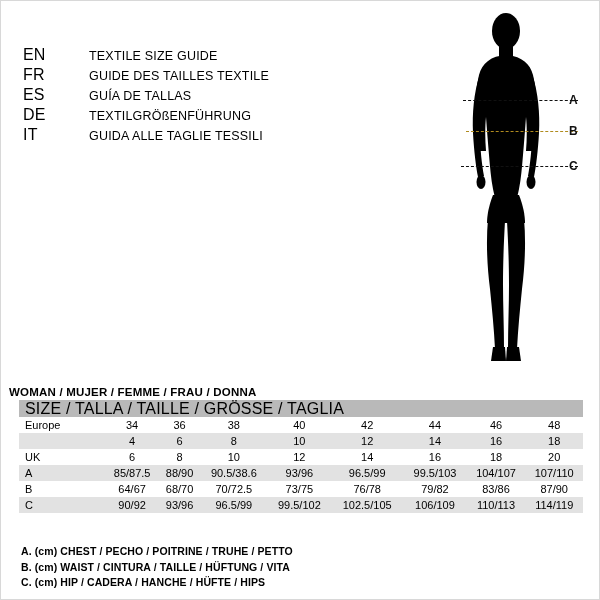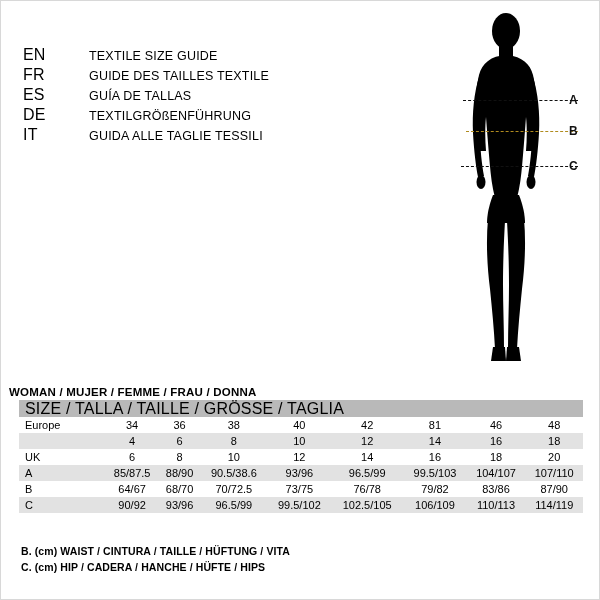--- a/index.html
+++ b/index.html
@@ -227,21 +227,21 @@
       <tr class="hdr-row">
         <td colspan="9">SIZE / TALLA / TAILLE / GRÖSSE / TAGLIA</td>
       </tr>
       <tr class="plain">
         <td class="rowlabel">Europe</td>
         <td>34</td>
         <td>36</td>
         <td>38</td>
         <td>40</td>
         <td>42</td>
-        <td>81</td>
+        <td>44</td>
         <td>46</td>
         <td>48</td>
       </tr>
       <tr class="shade">
         <td class="rowlabel"></td>
         <td>4</td>
         <td>6</td>
         <td>8</td>
         <td>10</td>
         <td>12</td>
@@ -290,17 +290,18 @@
         <td>99.5/102</td>
         <td>102.5/105</td>
         <td>106/109</td>
         <td>110/113</td>
         <td>114/119</td>
       </tr>
     </tbody>
   </table>
 
   <div class="notes">
+    <div>A. (cm) CHEST / PECHO / POITRINE / TRUHE / PETTO</div>
     <div>B. (cm) WAIST / CINTURA / TAILLE / HÜFTUNG / VITA</div>
     <div>C. (cm) HIP / CADERA / HANCHE / HÜFTE / HIPS</div>
   </div>
 
 </div>
 
 </body></html>

